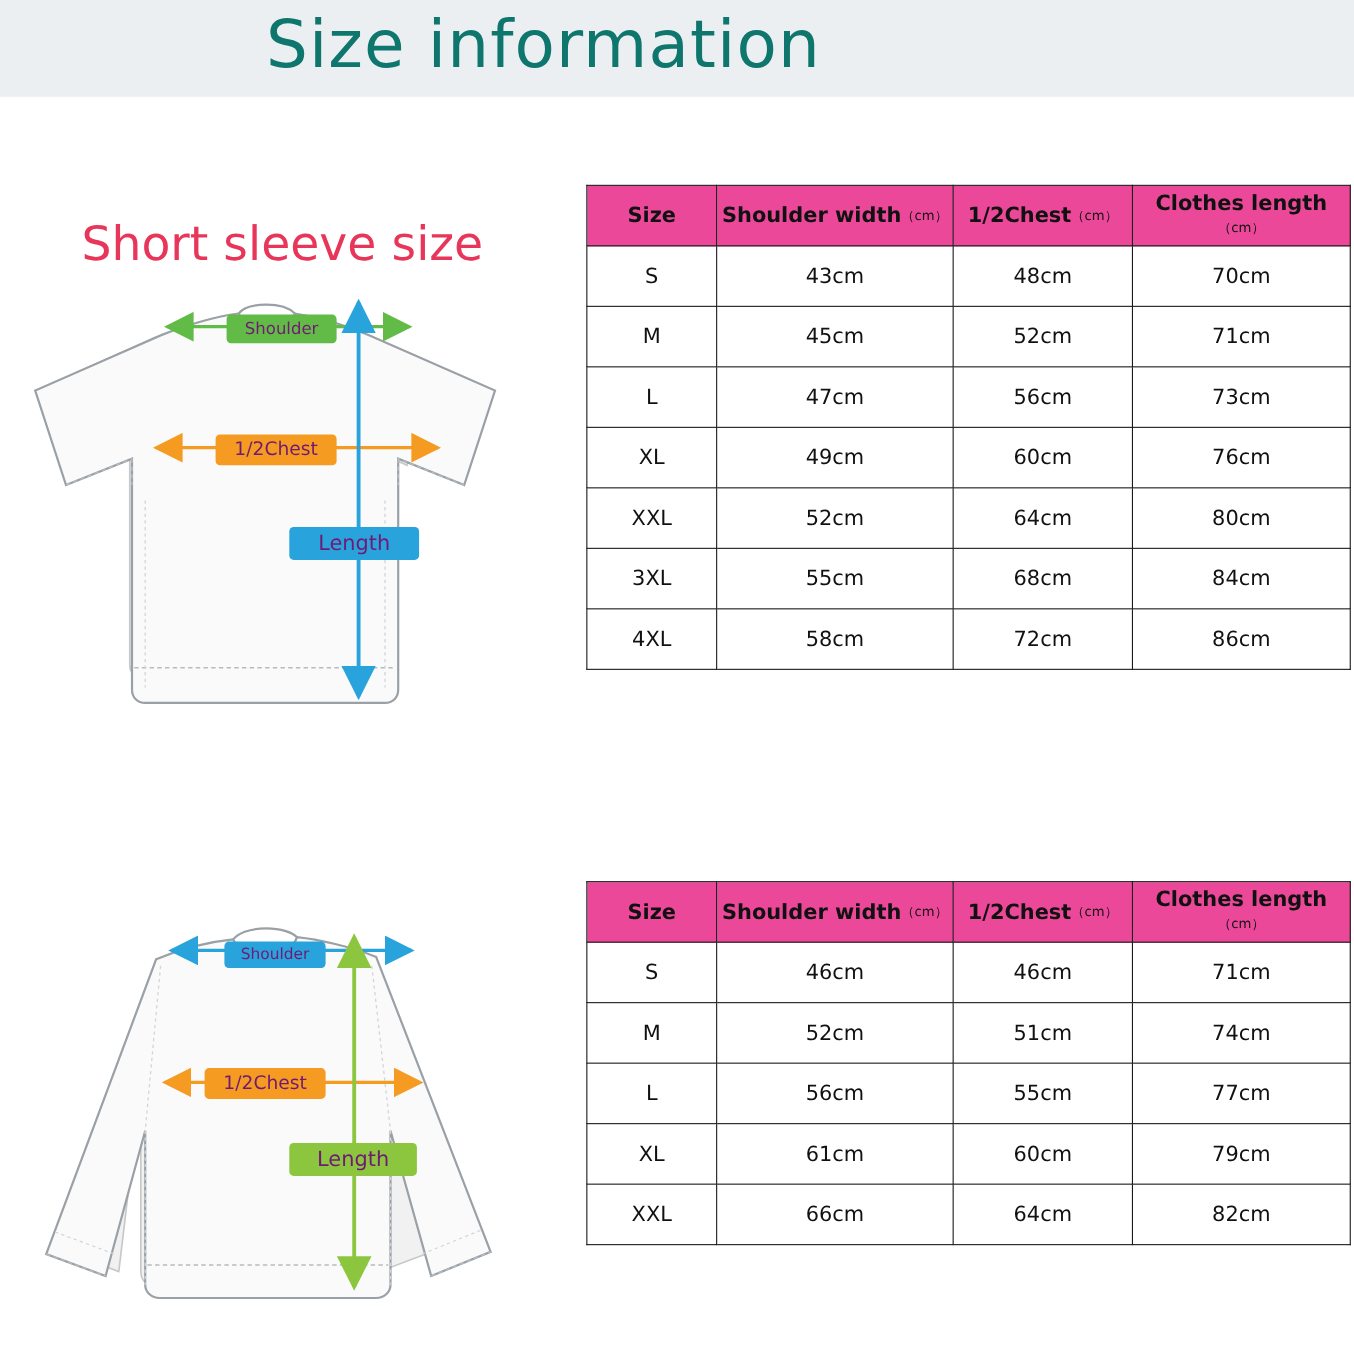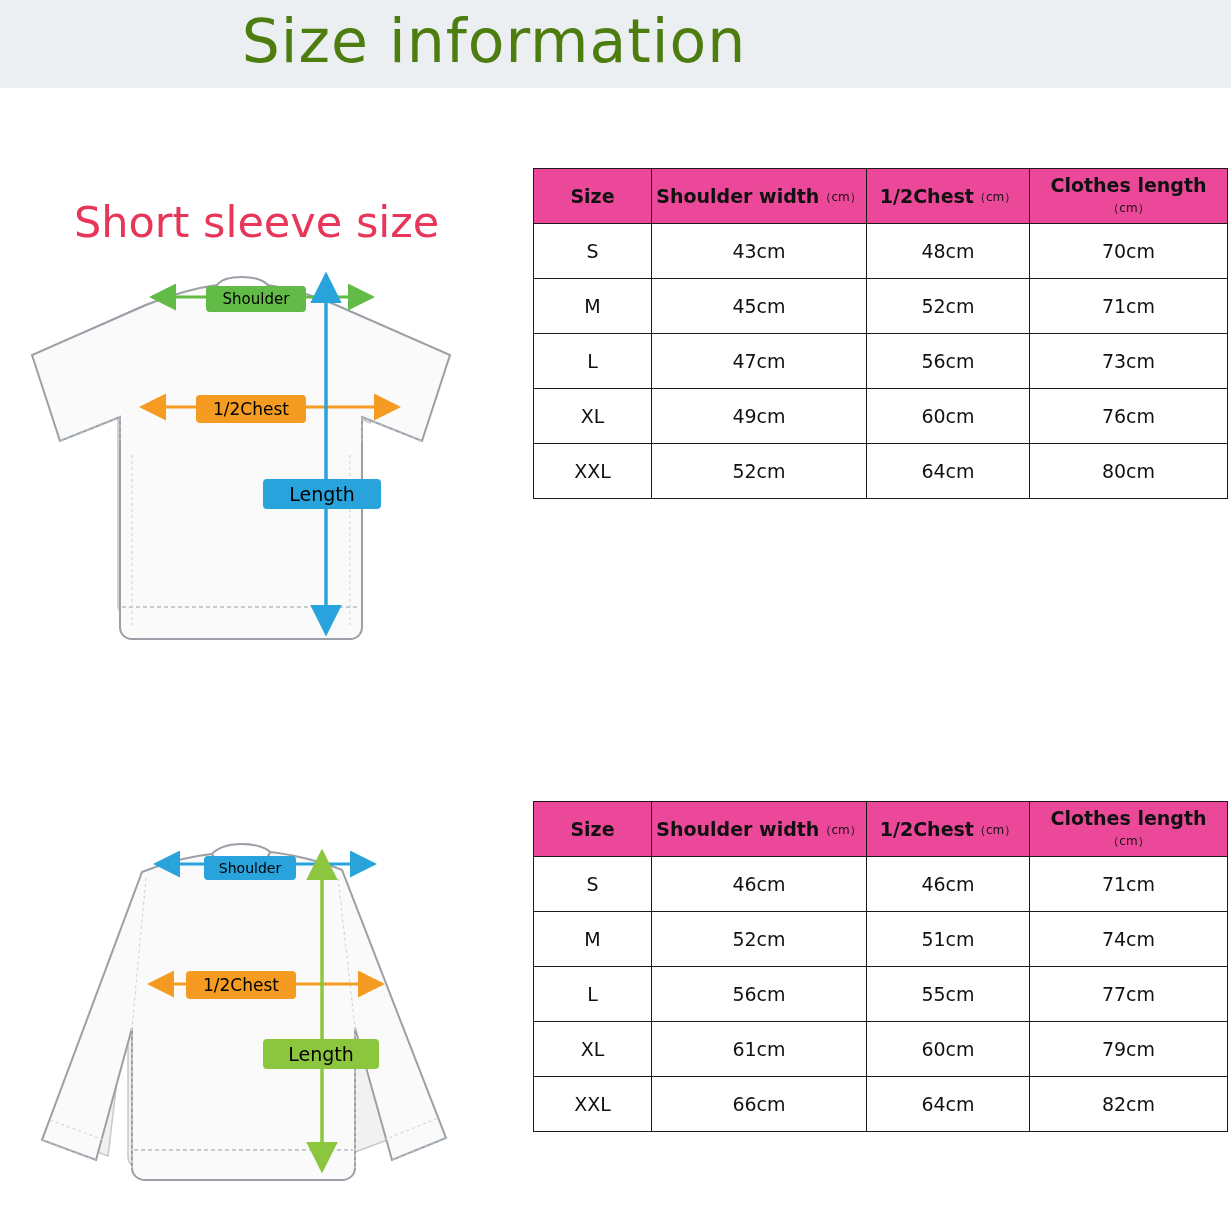--- a/index.html
+++ b/index.html
@@ -27,21 +27,21 @@
     width: 1231px;
     height: 88px;
     background: #eceff1;
   }
   .main-title {
     position: absolute;
     left: 0; top: 6px;
     width: 988px;
     text-align: center;
     font-size: 60px;
-    color: #4d7c0f;
+    color: #0f766e;
     font-family: "DejaVu Sans", sans-serif;
     letter-spacing: 1px;
     font-weight: 400;
   }
   
   .section-title {
     position: absolute;
     font-size: 43px;
     color: #e8365a;
     font-family: "DejaVu Sans", sans-serif;
@@ -88,21 +88,21 @@
   .col-should { width: 212px; }
   .col-chest  { width: 160px; }
   .col-length { width: 195px; }
 
   #table-short { left: 533px; top: 168px; }
   #table-long  { left: 533px; top: 801px; }
 
   
   .tag {
     position: absolute;
-    color: #000000;
+    color: #701a75;
     font-family: "DejaVu Sans", sans-serif;
     border-radius: 4px;
     text-align: center;
     white-space: nowrap;
     line-height: 1;
     display: flex;
     align-items: center;
     justify-content: center;
   }
   .tag-green { background: #62bb46; }
@@ -201,20 +201,32 @@
         <td>49cm</td>
         <td>60cm</td>
         <td>76cm</td>
       </tr>
       <tr>
         <td>XXL</td>
         <td>52cm</td>
         <td>64cm</td>
         <td>80cm</td>
       </tr>
+      <tr>
+        <td>3XL</td>
+        <td>55cm</td>
+        <td>68cm</td>
+        <td>84cm</td>
+      </tr>
+      <tr>
+        <td>4XL</td>
+        <td>58cm</td>
+        <td>72cm</td>
+        <td>86cm</td>
+      </tr>
     </tbody>
   </table>
 
 
   <div class="illustration" id="long-illustration" style="left:20px; top:838px; width:500px; height:360px;">
     <svg width="500" height="360" viewBox="0 0 500 360">
       <defs>
         <marker id="arrG2" markerWidth="9" markerHeight="9" refX="8" refY="4.5" orient="auto">
           <path d="M0,0 L9,4.5 L0,9 z" fill="#8cc63e"></path>
         </marker>

